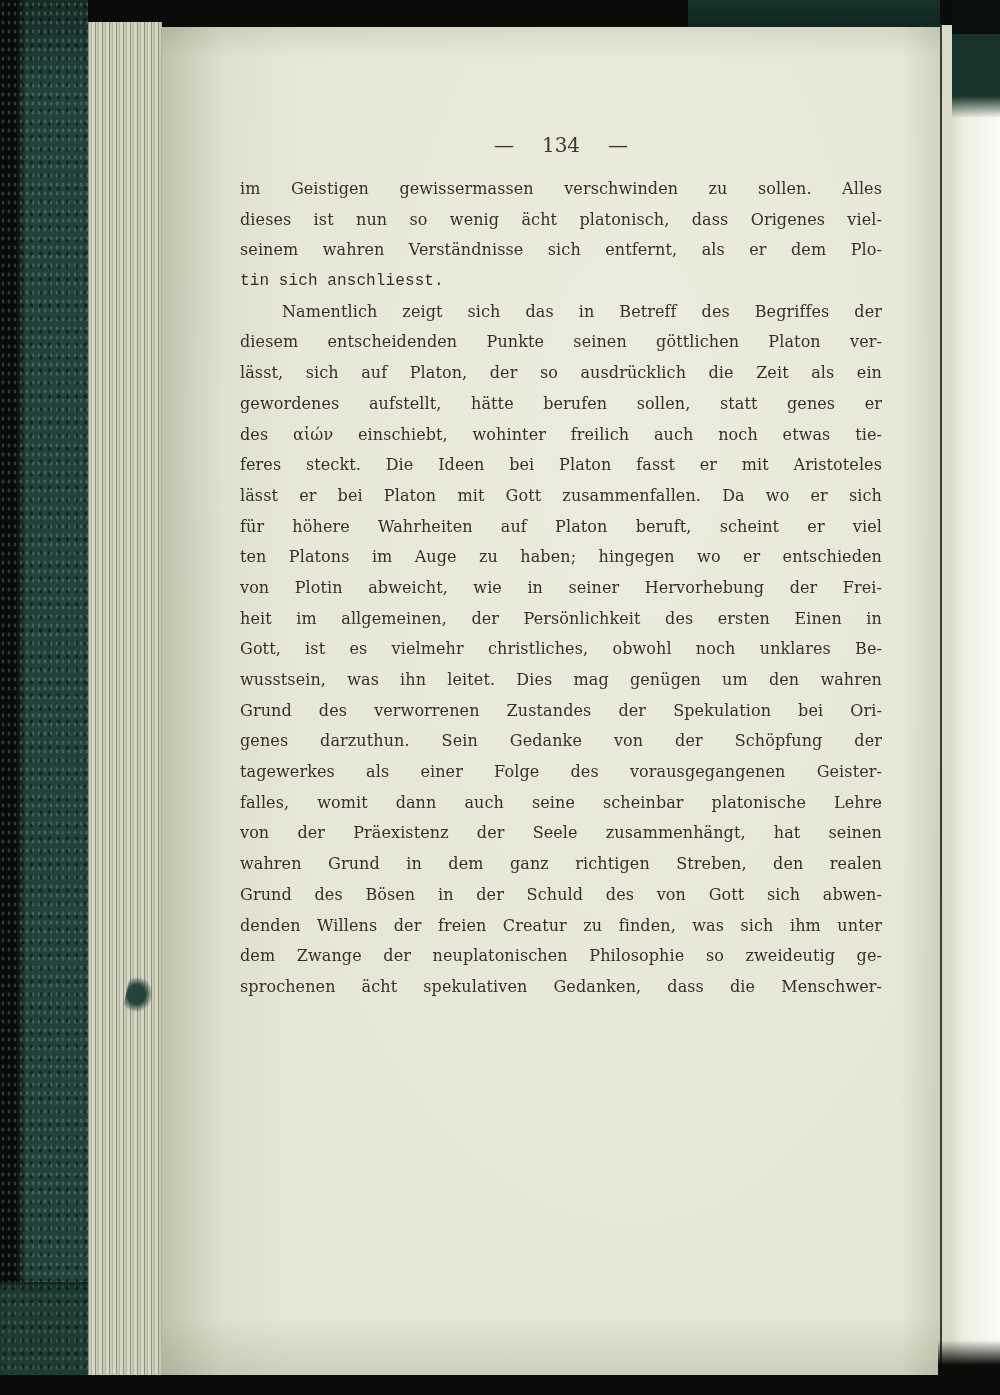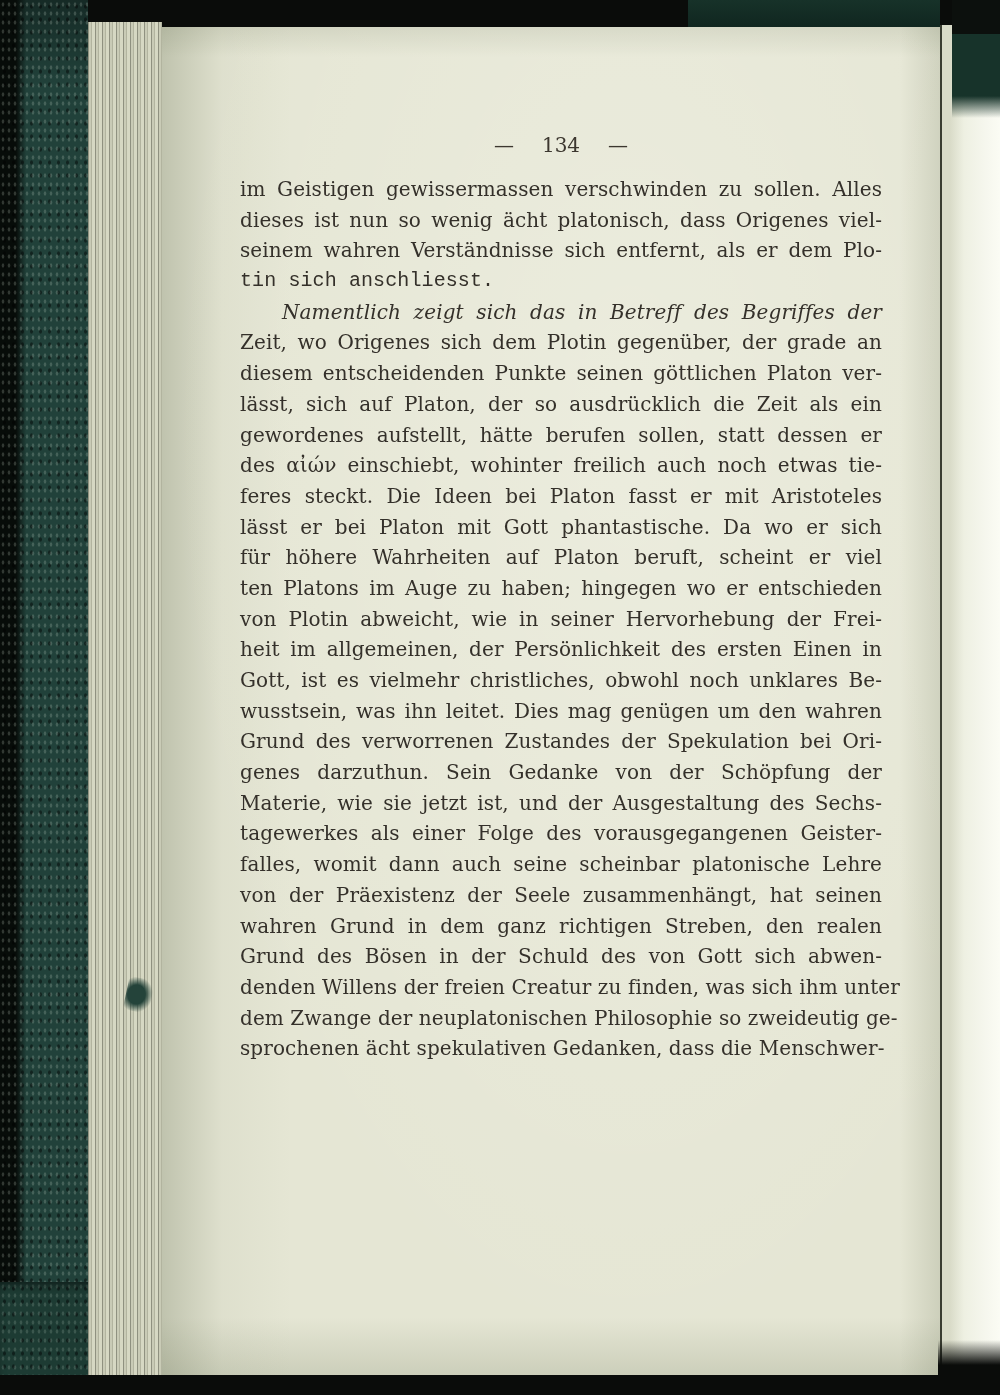--- a/index.html
+++ b/index.html
@@ -60,31 +60,31 @@
     box-sizing:border-box;
     padding:105px 58px 0 78px;
   }
   .header{
     display:flex;justify-content:center;align-items:center;gap:28px;
     color:#3c372f;font-size:20px;line-height:26px;
     margin-bottom:16px;
   }
   .text-block{color:#34302a;}
   .line{
-    font-size:20px;
+    font-size:16px;
     line-height:30.7px;
     height:30.7px;
     white-space:nowrap;
     text-align:justify;
     text-align-last:justify;
     letter-spacing:0.1px;
     overflow:visible;
   }
   .line.no-just{text-align-last:left;font-family:Liberation Mono, monospace;}
-  .line.indent{padding-left:42px;font-style:italic;}
+  .line.indent{padding-left:42px;}
   
   .right-page{
     position:absolute;left:940px;top:25px;width:60px;height:1352px;
     background:linear-gradient(90deg,#3a3d31 0 2px,#d9dbc8 2px 10px,#eef0e2 24px,#f6f7ee 46px,#fbfcf4 60px);
   }
   .corner-tr{
     position:absolute;left:952px;top:0;width:48px;height:120px;
     background:linear-gradient(180deg,#0c100d 0 34px,#17332a 34px 96px, rgba(23,51,42,0) 118px);
   }
   .corner-br{
@@ -108,36 +108,34 @@
       <span>—</span>
       <span>134</span>
       <span>—</span>
     </div>
     <div class="text-block">
       <div class="line">im Geistigen gewissermassen verschwinden zu sollen. Alles</div>
       <div class="line">dieses ist nun so wenig ächt platonisch, dass Origenes viel-</div>
       <div class="line">seinem wahren Verständnisse sich entfernt, als er dem Plo-</div>
       <div class="line no-just">tin sich anschliesst.</div>
       <div class="line indent">Namentlich zeigt sich das in Betreff des Begriffes der</div>
-      <div class="line">Zeit, wo Origenes sich dem Plotin gegenüber, der grade an</div>
       <div class="line">diesem entscheidenden Punkte seinen göttlichen Platon ver-</div>
       <div class="line">lässt, sich auf Platon, der so ausdrücklich die Zeit als ein</div>
-      <div class="line">gewordenes aufstellt, hätte berufen sollen, statt dessen er</div>
+      <div class="line">gewordenes aufstellt, hätte berufen sollen, statt genes er</div>
       <div class="line">des αἰών einschiebt, wohinter freilich auch noch etwas tie-</div>
       <div class="line">feres steckt. Die Ideen bei Platon fasst er mit Aristoteles</div>
-      <div class="line">lässt er bei Platon mit Gott phantastische. Da wo er sich</div>
+      <div class="line">lässt er bei Platon mit Gott zusammenfallen. Da wo er sich</div>
       <div class="line">für höhere Wahrheiten auf Platon beruft, scheint er viel</div>
       <div class="line">ten Platons im Auge zu haben; hingegen wo er entschieden</div>
       <div class="line">von Plotin abweicht, wie in seiner Hervorhebung der Frei-</div>
       <div class="line">heit im allgemeinen, der Persönlichkeit des ersten Einen in</div>
       <div class="line">Gott, ist es vielmehr christliches, obwohl noch unklares Be-</div>
       <div class="line">wusstsein, was ihn leitet. Dies mag genügen um den wahren</div>
       <div class="line">Grund des verworrenen Zustandes der Spekulation bei Ori-</div>
       <div class="line">genes darzuthun. Sein Gedanke von der Schöpfung der</div>
-      <div class="line">Materie, wie sie jetzt ist, und der Ausgestaltung des Sechs-</div>
       <div class="line">tagewerkes als einer Folge des vorausgegangenen Geister-</div>
       <div class="line">falles, womit dann auch seine scheinbar platonische Lehre</div>
       <div class="line">von der Präexistenz der Seele zusammenhängt, hat seinen</div>
       <div class="line">wahren Grund in dem ganz richtigen Streben, den realen</div>
       <div class="line">Grund des Bösen in der Schuld des von Gott sich abwen-</div>
       <div class="line">denden Willens der freien Creatur zu finden, was sich ihm unter</div>
       <div class="line">dem Zwange der neuplatonischen Philosophie so zweideutig ge-</div>
       <div class="line">sprochenen ächt spekulativen Gedanken, dass die Menschwer-</div>
     </div>
   </div>

